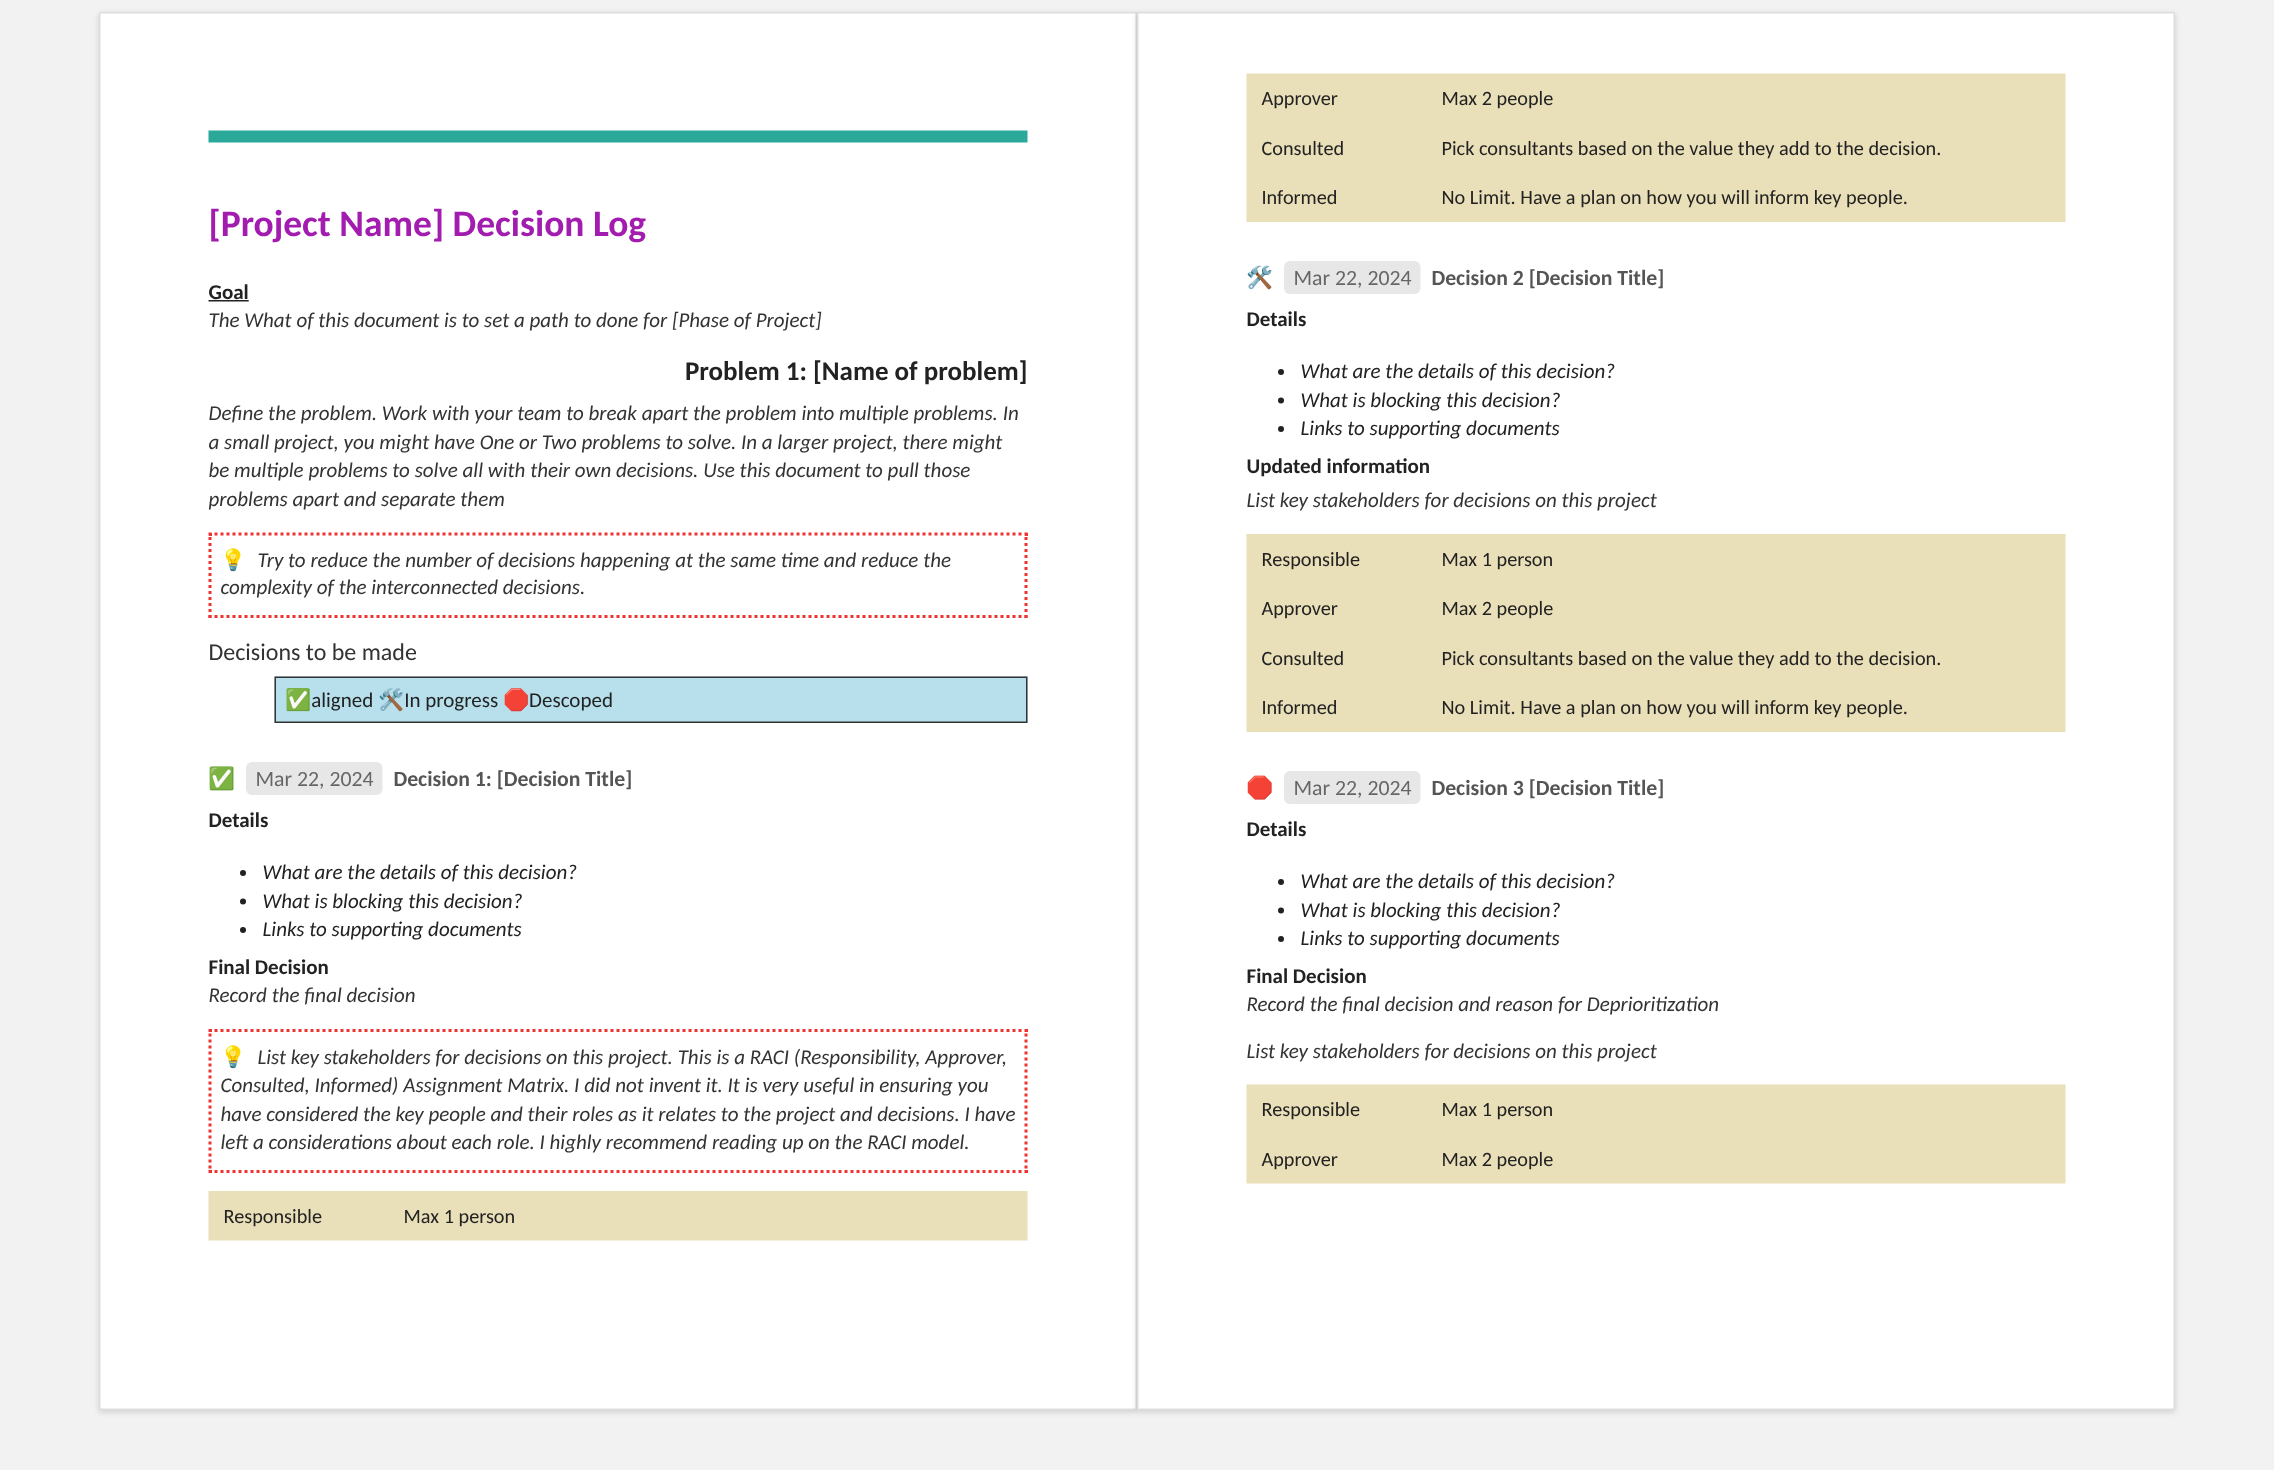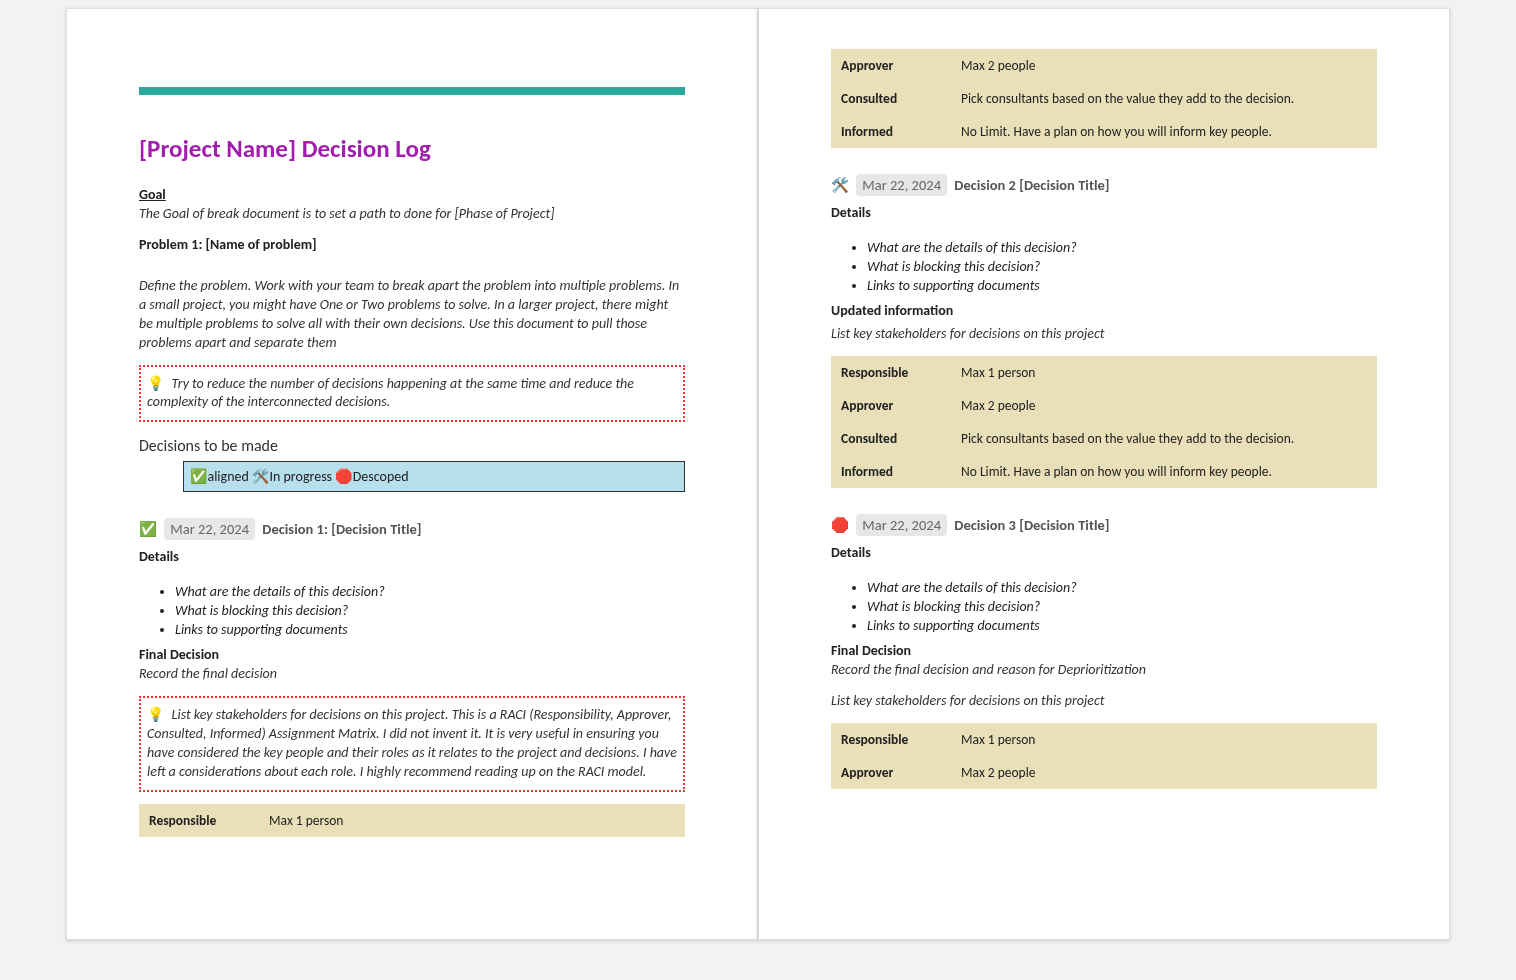--- a/index.html
+++ b/index.html
@@ -50,23 +50,24 @@
     font-weight: bold;
     margin: 14px 0 2px 0;
     text-decoration: underline;
   }
   .sub {
     font-style: italic;
     color: #333;
     margin: 2px 0 14px 0;
   }
   h2.prob {
-    font-size: 14px;
+    font-size: 18px;
     font-weight: 600;
-    margin: 10px 0 24px 0;
+    margin: 10px 0 9px 0;
+    text-align: right;
   }
   .para {
     font-style: italic;
     color: #333;
     line-height: 1.35;
     margin: 6px 0 12px 0;
   }
   .tip-box {
     border: 2px dotted #e33;
     padding: 8px 6px;
@@ -116,41 +117,41 @@
   .raci {
     width: 100%;
     border-collapse: collapse;
     background: #e9dfb8;
     font-size: 13.5px;
   }
   .raci td {
     padding: 8px 10px;
   }
   .raci td.role {
-    font-weight: bold;
+    font-weight: normal;
     width: 100px;
   }
   .raci td.val {
   }
   .page2 .page-inner { padding-top: 40px; }
   .emoji { font-style: normal; }
 </style>
 </head>
 <body>
 
 <div class="pages">
 
   <div class="page page1">
     <div class="top-bar"></div>
     <div class="page-inner content">
 
       <h1 class="title">[Project Name] Decision Log</h1>
 
       <h3 class="section">Goal</h3>
-      <div class="sub">The Goal of break document is to set a path to done for [Phase of Project]</div>
+      <div class="sub">The What of this document is to set a path to done for [Phase of Project]</div>
 
       <h2 class="prob">Problem 1: [Name of problem]</h2>
       <div class="para">Define the problem. Work with your team to break apart the problem into multiple problems. In a small project, you might have One or Two problems to solve. In a larger project, there might be multiple problems to solve all with their own decisions. Use this document to pull those problems apart and separate them</div>
 
       <div class="tip-box">
         <span class="emoji bulb">💡</span>
         <span>Try to reduce the number of decisions happening at the same time and reduce the complexity of the interconnected decisions.</span>
       </div>
 
       <div class="decisions-heading">Decisions to be made</div>

